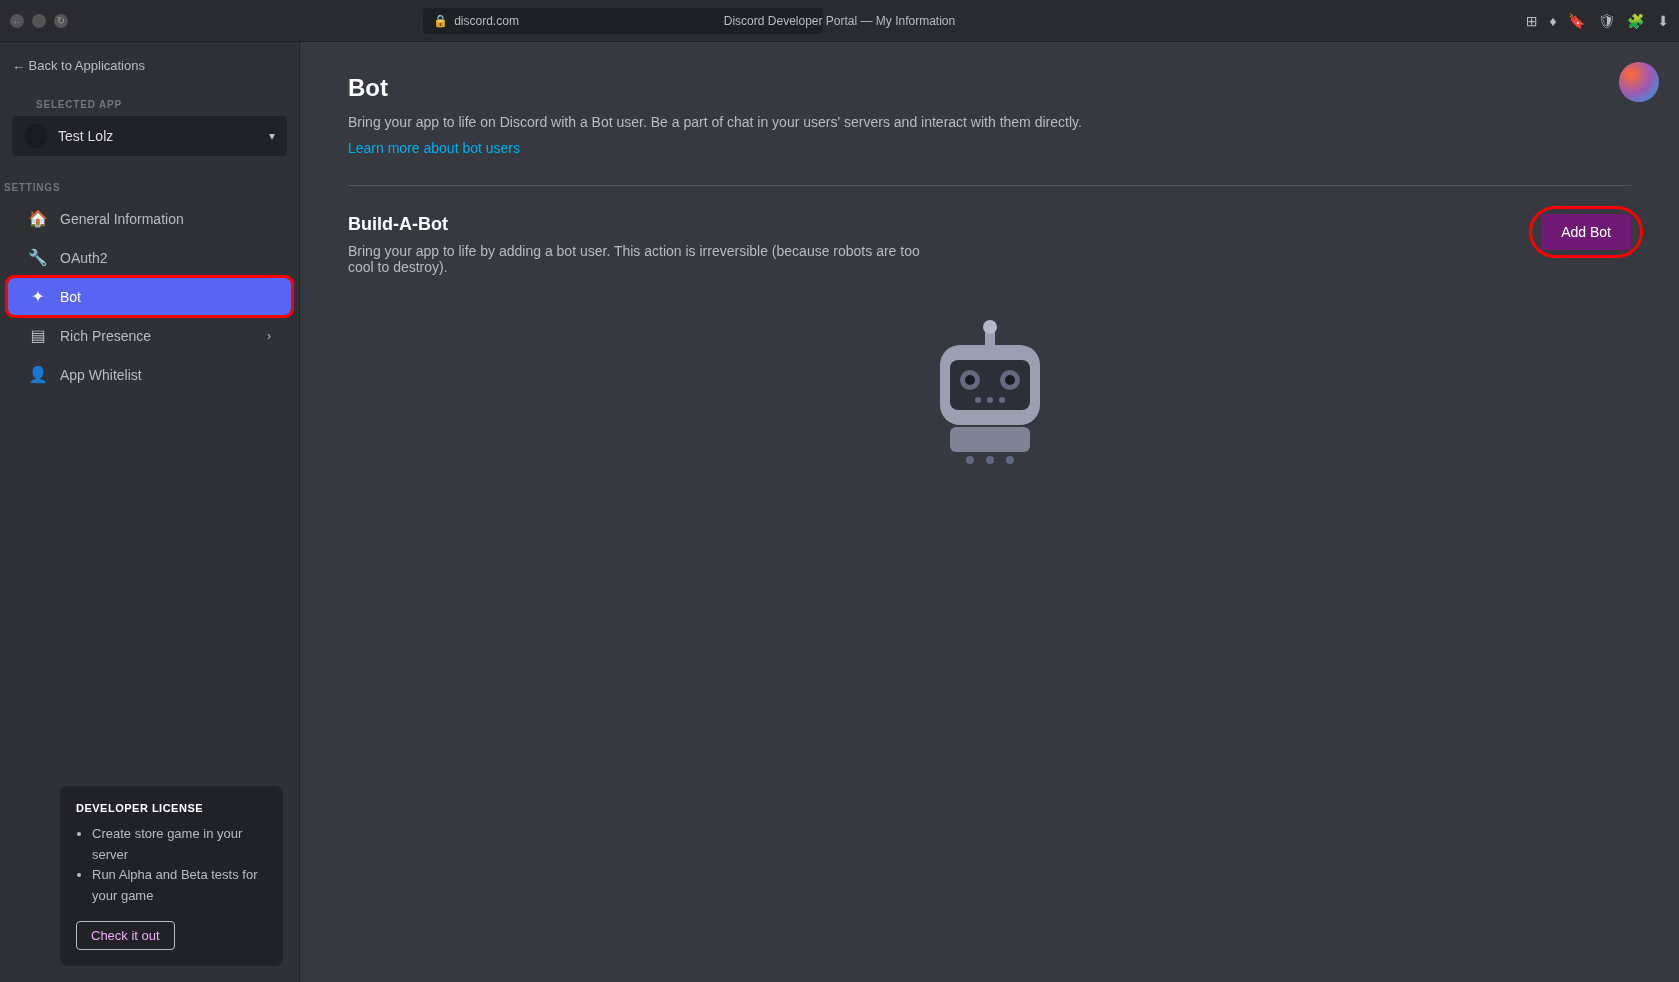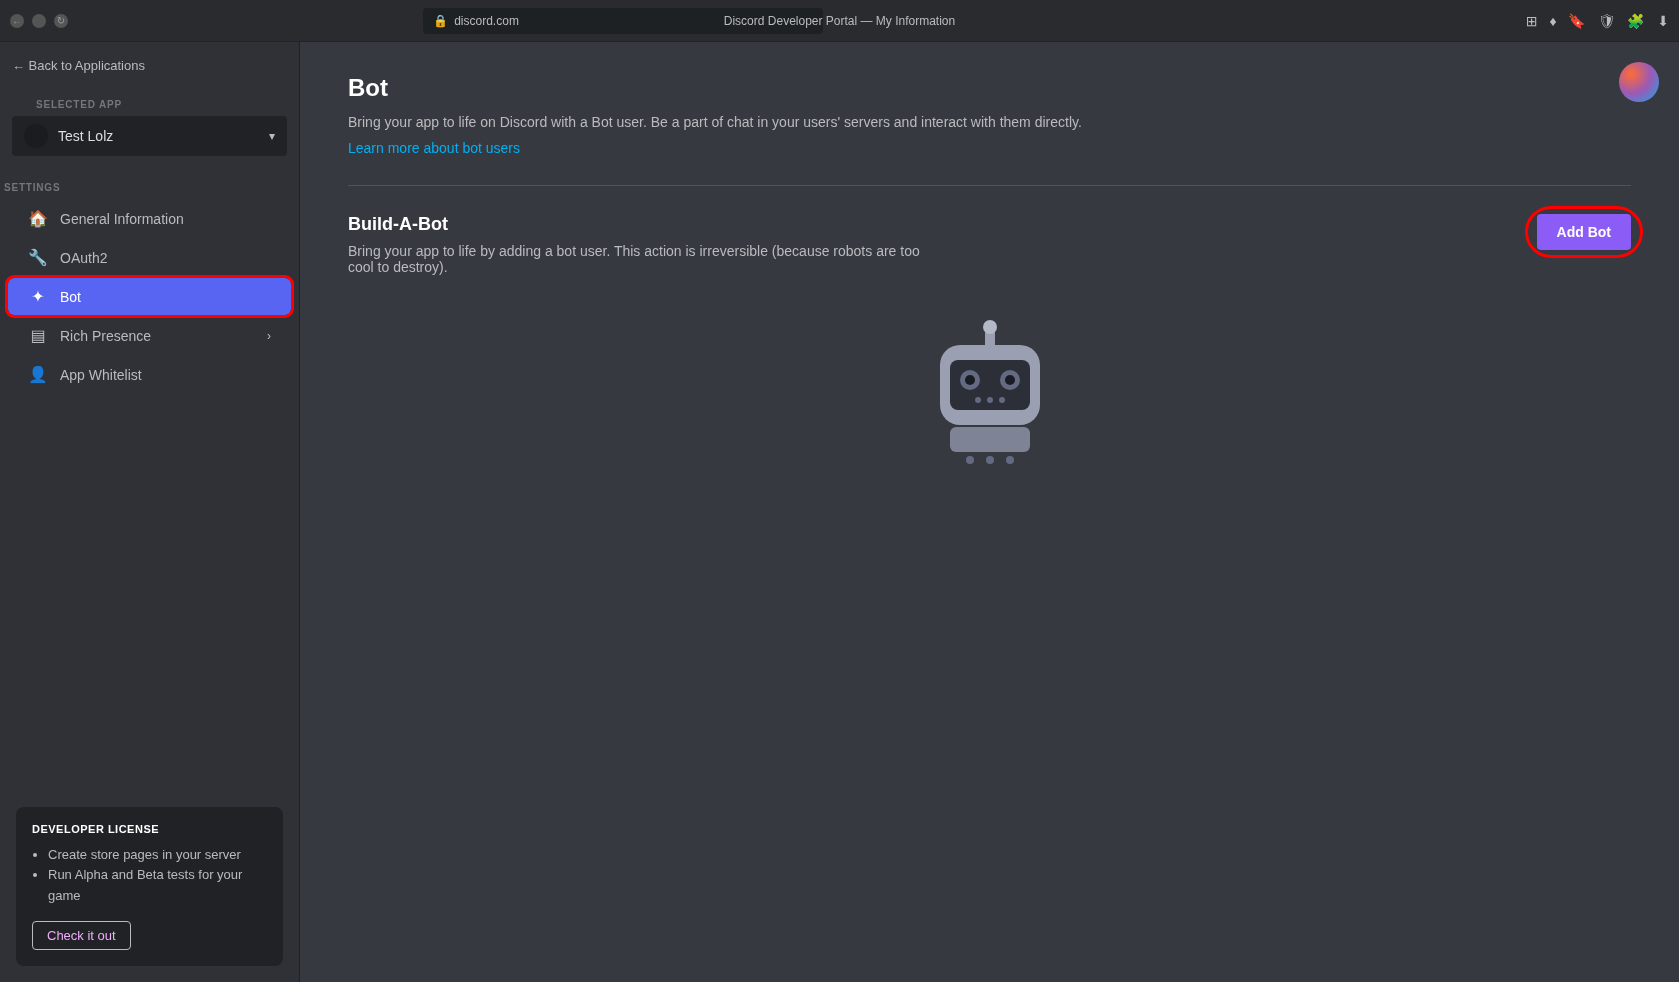--- a/index.html
+++ b/index.html
@@ -133,20 +133,21 @@
     }
 
     .sidebar-footer {
       margin-top: auto;
       padding: 16px;
     }
     .dev-license-card {
       background: #202225;
       border-radius: 8px;
       padding: 16px;
+      margin-left: 44px;
     }
     .dev-license-title {
       font-size: 11px;
       font-weight: 700;
       color: #ffffff;
       letter-spacing: 0.5px;
       text-transform: uppercase;
       margin-bottom: 10px;
     }
     .dev-license-list {
@@ -214,27 +215,27 @@
     }
     .build-a-bot-desc {
       font-size: 14px;
       color: #b9bbbe;
       max-width: 600px;
     }
     .add-bot-btn-wrapper {
       position: relative;
     }
     .add-bot-btn {
-      background: #8b5cf6;
+      background: #701a75;
       color: #ffffff;
       border: none;
       border-radius: 4px;
       padding: 10px 20px;
       font-size: 14px;
-      font-weight: 700;
+      font-weight: 400;
       cursor: pointer;
       white-space: nowrap;
     }
 
     
     .red-circle-annotation {
       position: absolute;
       top: -8px;
       left: -12px;
       right: -12px;
@@ -328,21 +329,21 @@
 
     <div class="nav-item">
       <span class="icon">👤</span>
       <span>App Whitelist</span>
     </div>
 
     <div class="sidebar-footer">
       <div class="dev-license-card">
         <div class="dev-license-title">DEVELOPER LICENSE</div>
         <ul class="dev-license-list">
-          <li>Create store pages in your server</li>
+          <li>Create store game in your server</li>
           <li>Run Alpha and Beta tests for your game</li>
         </ul>
         <button class="check-it-out-btn">Check it out</button>
       </div>
     </div>
   </div>
 
   <div class="content">
 
     

